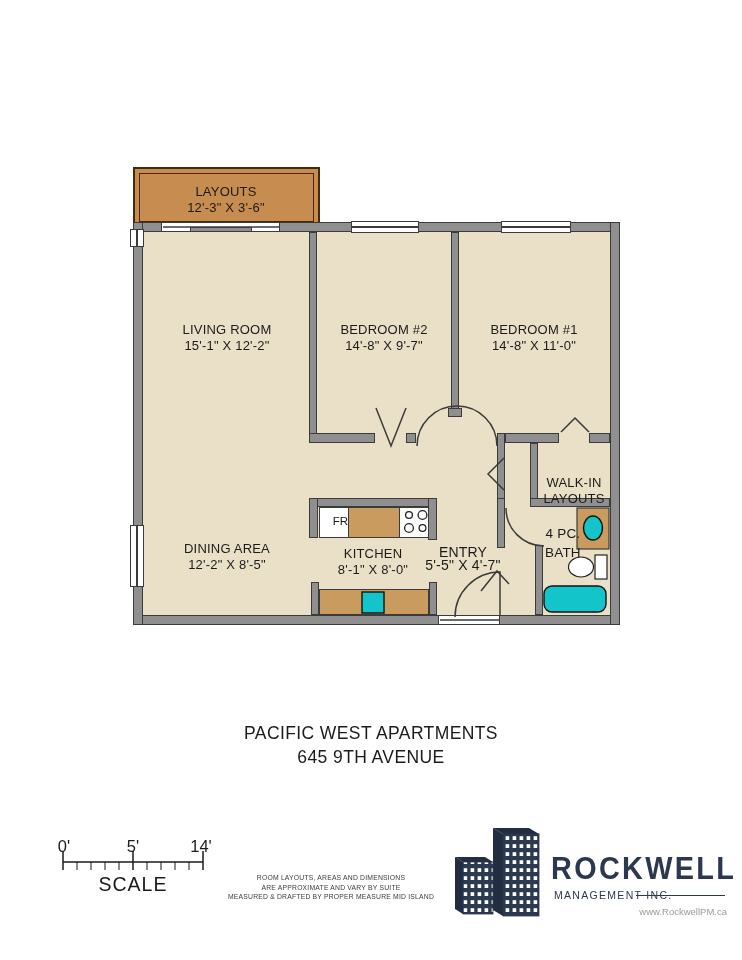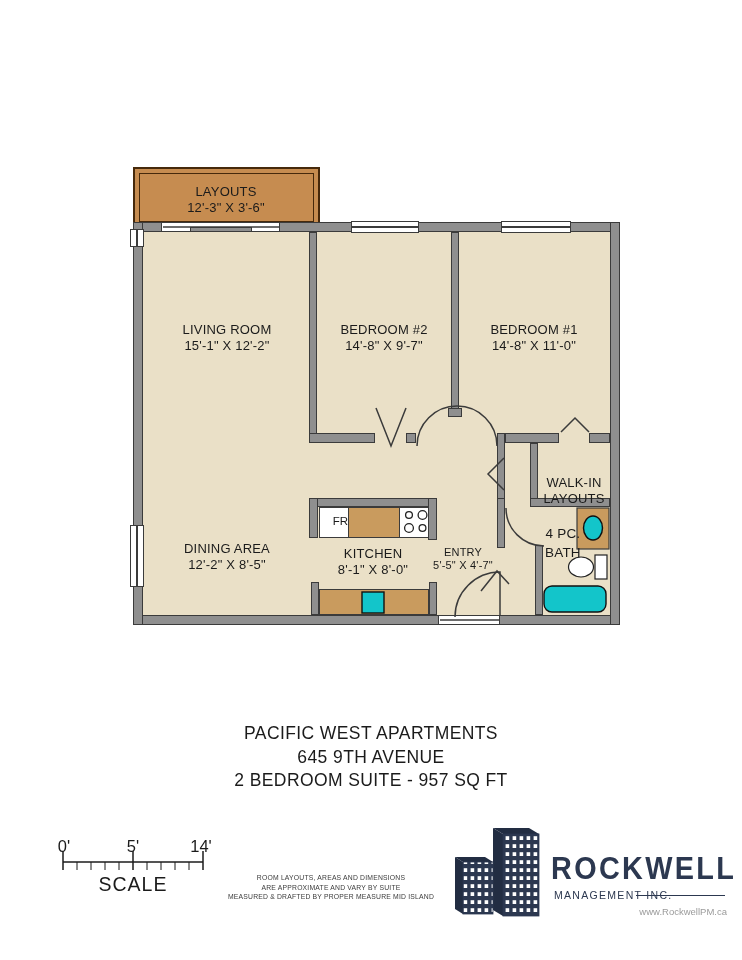--- a/index.html
+++ b/index.html
@@ -14,21 +14,21 @@
   .opening{position:absolute;background:#fff;border:1px solid var(--wall-border,#3b3b3b);box-sizing:border-box;}
   .balcony{position:absolute;left:133px;top:167px;width:187px;height:59px;background:var(--balcony,#C68C50);
            border:2px solid var(--balcony-border,#46290B);box-sizing:border-box;}
   .balcony-inner{position:absolute;left:4px;top:4px;right:4px;bottom:2px;border:1px solid var(--balcony-border,#46290B);}
   .slider-panel{position:absolute;left:190px;top:227px;width:62px;height:5px;background:var(--wall,#8F8F8F);border:1px solid var(--wall-border,#3b3b3b);box-sizing:border-box;}
   .appl{position:absolute;background:#fff;border:1px solid var(--wall-border,#3b3b3b);box-sizing:border-box;}
   .counter{position:absolute;background:var(--counter,#C99B5E);border:1px solid var(--wall-border,#3b3b3b);box-sizing:border-box;}
   .fr-text{position:absolute;width:100%;text-align:right;top:7px;font-size:11.5px;}
   .rlabel{position:absolute;text-align:center;font-size:13px;line-height:16px;white-space:nowrap;
           transform:translateX(-50%);letter-spacing:.2px;}
-  .rlabel.small{font-size:11px;line-height:13px;}
+  .rlabel.small{font-size:14px;line-height:13px;}
   .rlabel.leftal{transform:none;text-align:center;line-height:19px;font-size:13.5px;}
   .ov{position:absolute;left:0;top:0;pointer-events:none;}
   .ov path{fill:none;stroke:var(--wall-border,#3b3b3b);stroke-width:1.5;}
   .burner{fill:#fff;stroke:#222;stroke-width:1.3;}
   .teal-f{fill:var(--teal,#13C5CA);stroke:#111;stroke-width:1.4;}
   .counter-f{fill:var(--counter,#C99B5E);stroke:var(--wall-border,#3b3b3b);stroke-width:1.2;}
   .white-f{fill:#fff;stroke:#222;stroke-width:1.2;}
   
   .title{position:absolute;left:0;right:0;top:722px;text-align:center;font-size:17.5px;line-height:23.5px;letter-spacing:.4px;}
   
@@ -152,21 +152,20 @@
     </div>
     <div class="rlabel small" style="left:463px;top:546px">
       <div>ENTRY</div>
       <div>5'-5" X 4'-7"</div>
     </div>
   </div>
 
   <div class="title">
     <div>PACIFIC WEST APARTMENTS</div>
     <div>645 9TH AVENUE</div>
-    <div>2 BEDROOM SUITE - 957 SQ FT</div>
   </div>
 
   <div class="scalebar">
     <span class="scalenum" style="left:12px;top:2px">0'</span>
     <span class="scalenum" style="left:81px;top:2px">5'</span>
     <span class="scalenum" style="left:149px;top:2px">14'</span>
     <svg width="170" height="40" style="position:absolute;left:0;top:0">
       <line x1="11" y1="27" x2="151" y2="27" stroke-width="1.5"></line>
       <line x1="11" y1="16" x2="11" y2="35" stroke-width="1.5"></line>
       <line x1="81" y1="16" x2="81" y2="35" stroke-width="1.5"></line>

